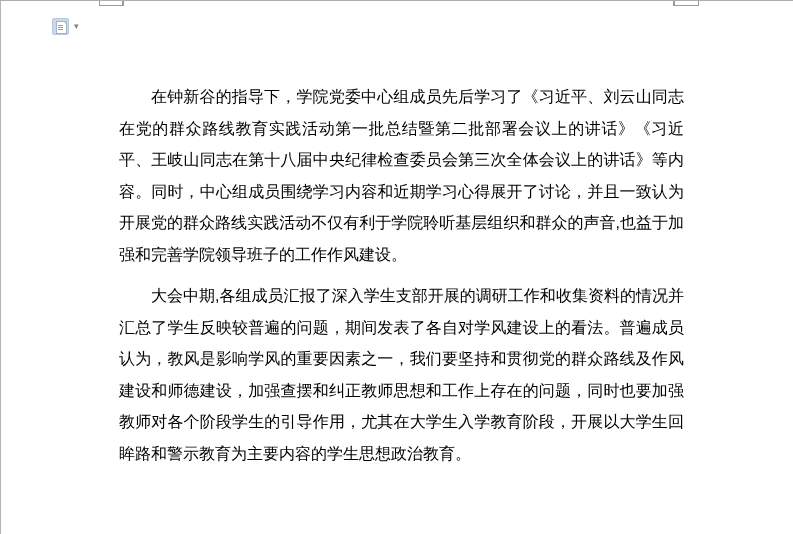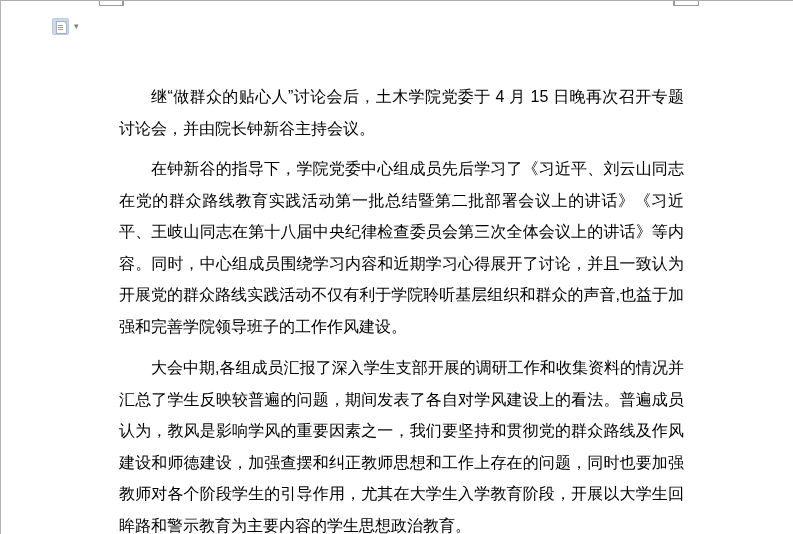--- a/index.html
+++ b/index.html
@@ -114,18 +114,17 @@
       <span class="pg-fold"></span>
       <span class="pg-line l1"></span>
       <span class="pg-line l2"></span>
       <span class="pg-line l3"></span>
     </span>
     <span class="dd">▾</span>
   </div>
 
 
   <div class="body-text">
-    <p class="p1">继“做群众的贴心人”讨论会后，土木学院党委于 4 月 15 日晚再次召开专题讨论会，并由院长钟新谷主持会议。</p>
     <p class="p2">在钟新谷的指导下，学院党委中心组成员先后学习了《习近平、刘云山同志在党的群众路线教育实践活动第一批总结暨第二批部署会议上的讲话》《习近平、王岐山同志在第十八届中央纪律检查委员会第三次全体会议上的讲话》等内容。同时，中心组成员围绕学习内容和近期学习心得展开了讨论，并且一致认为开展党的群众路线实践活动不仅有利于学院聆听基层组织和群众的声音,也益于加强和完善学院领导班子的工作作风建设。</p>
     <p class="p3">大会中期,各组成员汇报了深入学生支部开展的调研工作和收集资料的情况并汇总了学生反映较普遍的问题，期间发表了各自对学风建设上的看法。普遍成员认为，教风是影响学风的重要因素之一，我们要坚持和贯彻党的群众路线及作风建设和师德建设，加强查摆和纠正教师思想和工作上存在的问题，同时也要加强教师对各个阶段学生的引导作用，尤其在大学生入学教育阶段，开展以大学生回眸路和警示教育为主要内容的学生思想政治教育。</p>
   </div>
 
 </div>
 
 </body></html>

